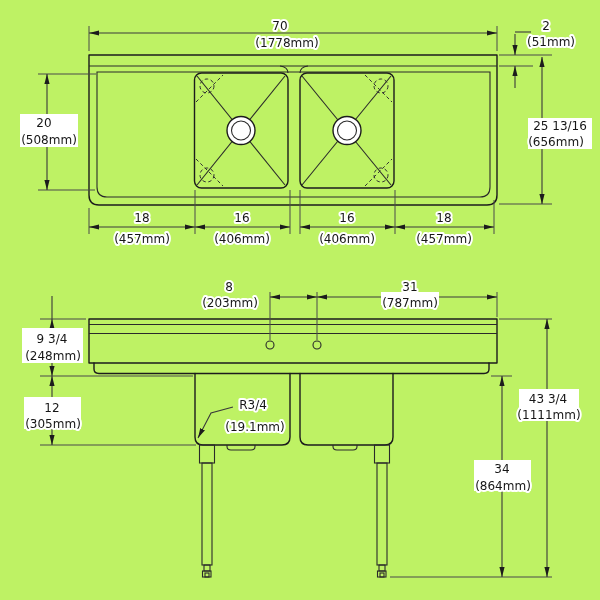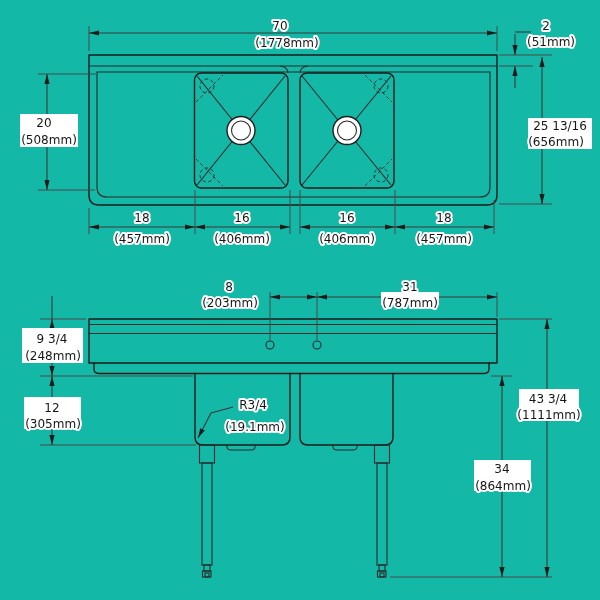--- a/index.html
+++ b/index.html
@@ -1,16 +1,16 @@
 <!DOCTYPE html>
 <html><head>
 <meta charset="utf-8">
 <style>
   html,body{margin:0;padding:0;background:#ffffff;}
-  .stage{width:600px;height:600px;background:#14b8a6;position:relative;overflow:hidden;}
+  .stage{width:600px;height:600px;background:#bef264;position:relative;overflow:hidden;}
   svg{display:block;}
   text{
     font-family:"DejaVu Sans","Liberation Sans",sans-serif;
     font-size:12px;
     fill:#161616;
     paint-order:stroke;
     stroke:#ffffff;
     stroke-width:4px;
     stroke-linejoin:round;
   }

